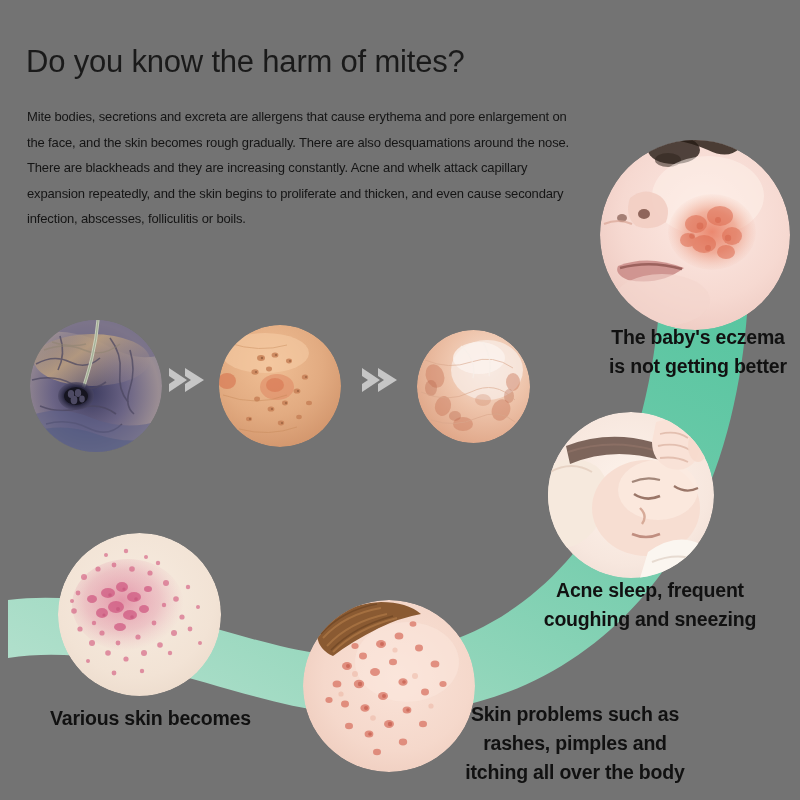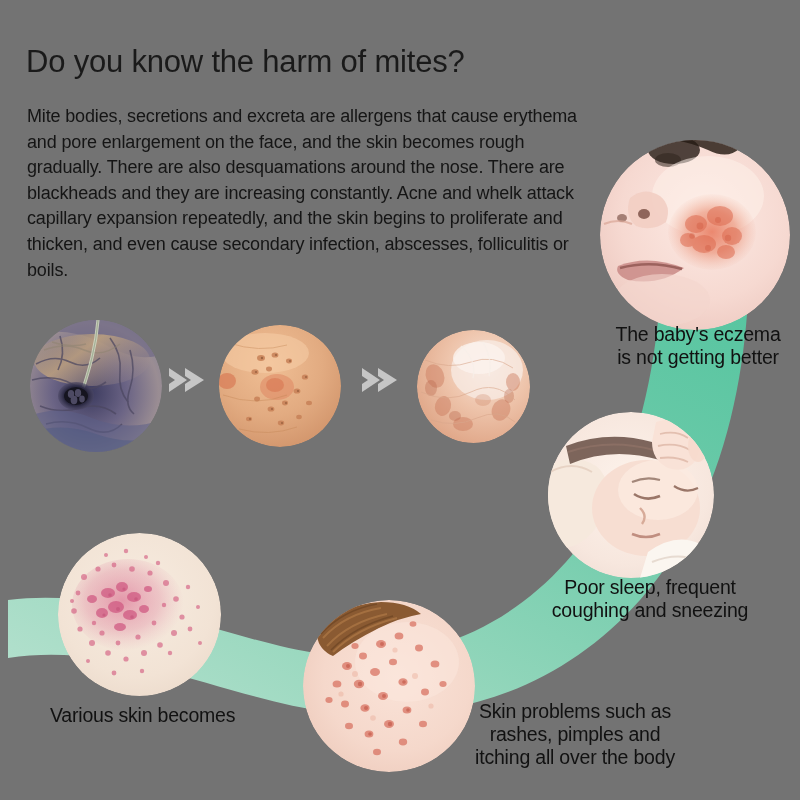--- a/index.html
+++ b/index.html
@@ -30,21 +30,21 @@
     color: #1a1a1a;
     letter-spacing: -0.2px;
     white-space: nowrap;
   }
 
   .body-copy {
     position: absolute;
     left: 27px;
     top: 104px;
     width: 560px;
-    font-size: 18px;
+    font-size: 13px;
     line-height: 25.6px;
     color: #151515;
     letter-spacing: -0.15px;
   }
 
   
   .ribbon-layer {
     position: absolute;
     left: 0;
     top: 0;
@@ -64,23 +64,24 @@
   
   .arrow {
     position: absolute;
   }
 
   
   .caption {
     position: absolute;
     color: #111111;
     font-size: 19.5px;
-    line-height: 23px;
+    line-height: 29px;
     letter-spacing: -0.2px;
     white-space: pre-line;
+    font-weight: bold;
   }
   .caption.center { text-align: center; }
   .caption.left   { text-align: left; }
 </style>
 </head>
 <body>
 
 <div id="poster">
 
   <div class="title">Do you know the harm of mites?</div>
@@ -365,21 +366,21 @@
         <path d="M110 34 q 18 -4 32 4"></path>
         <path d="M112 46 q 16 -2 28 4"></path>
       </g>
       <ellipse cx="150" cy="34" rx="10" ry="16" fill="#f6dacd" opacity="0.9"></ellipse>
 
       <path d="M100 140 Q 128 120 152 132 Q 166 140 166 166 L92 166 Z" fill="#fbf6f0"></path>
       <path d="M104 150 q 24 -10 46 -2" stroke="#e7dbd1" stroke-width="2" fill="none"></path>
     </svg>
   </div>
 
-  <div class="caption center" style="left:536px; top:576px; width:228px;">Poor sleep, frequent
+  <div class="caption center" style="left:536px; top:576px; width:228px;">Acne sleep, frequent
 coughing and sneezing</div>
 
   <div class="photo" style="left:58px; top:533px; width:163px; height:163px;">
     <svg viewBox="0 0 163 163" width="163" height="163" xmlns="http://www.w3.org/2000/svg">
       <defs>
         <radialGradient id="rashbg" cx="48%" cy="40%" r="80%">
           <stop offset="0%" stop-color="#f7ece0"></stop>
           <stop offset="60%" stop-color="#f2e3d5"></stop>
           <stop offset="100%" stop-color="#e7d4c4"></stop>
         </radialGradient>

